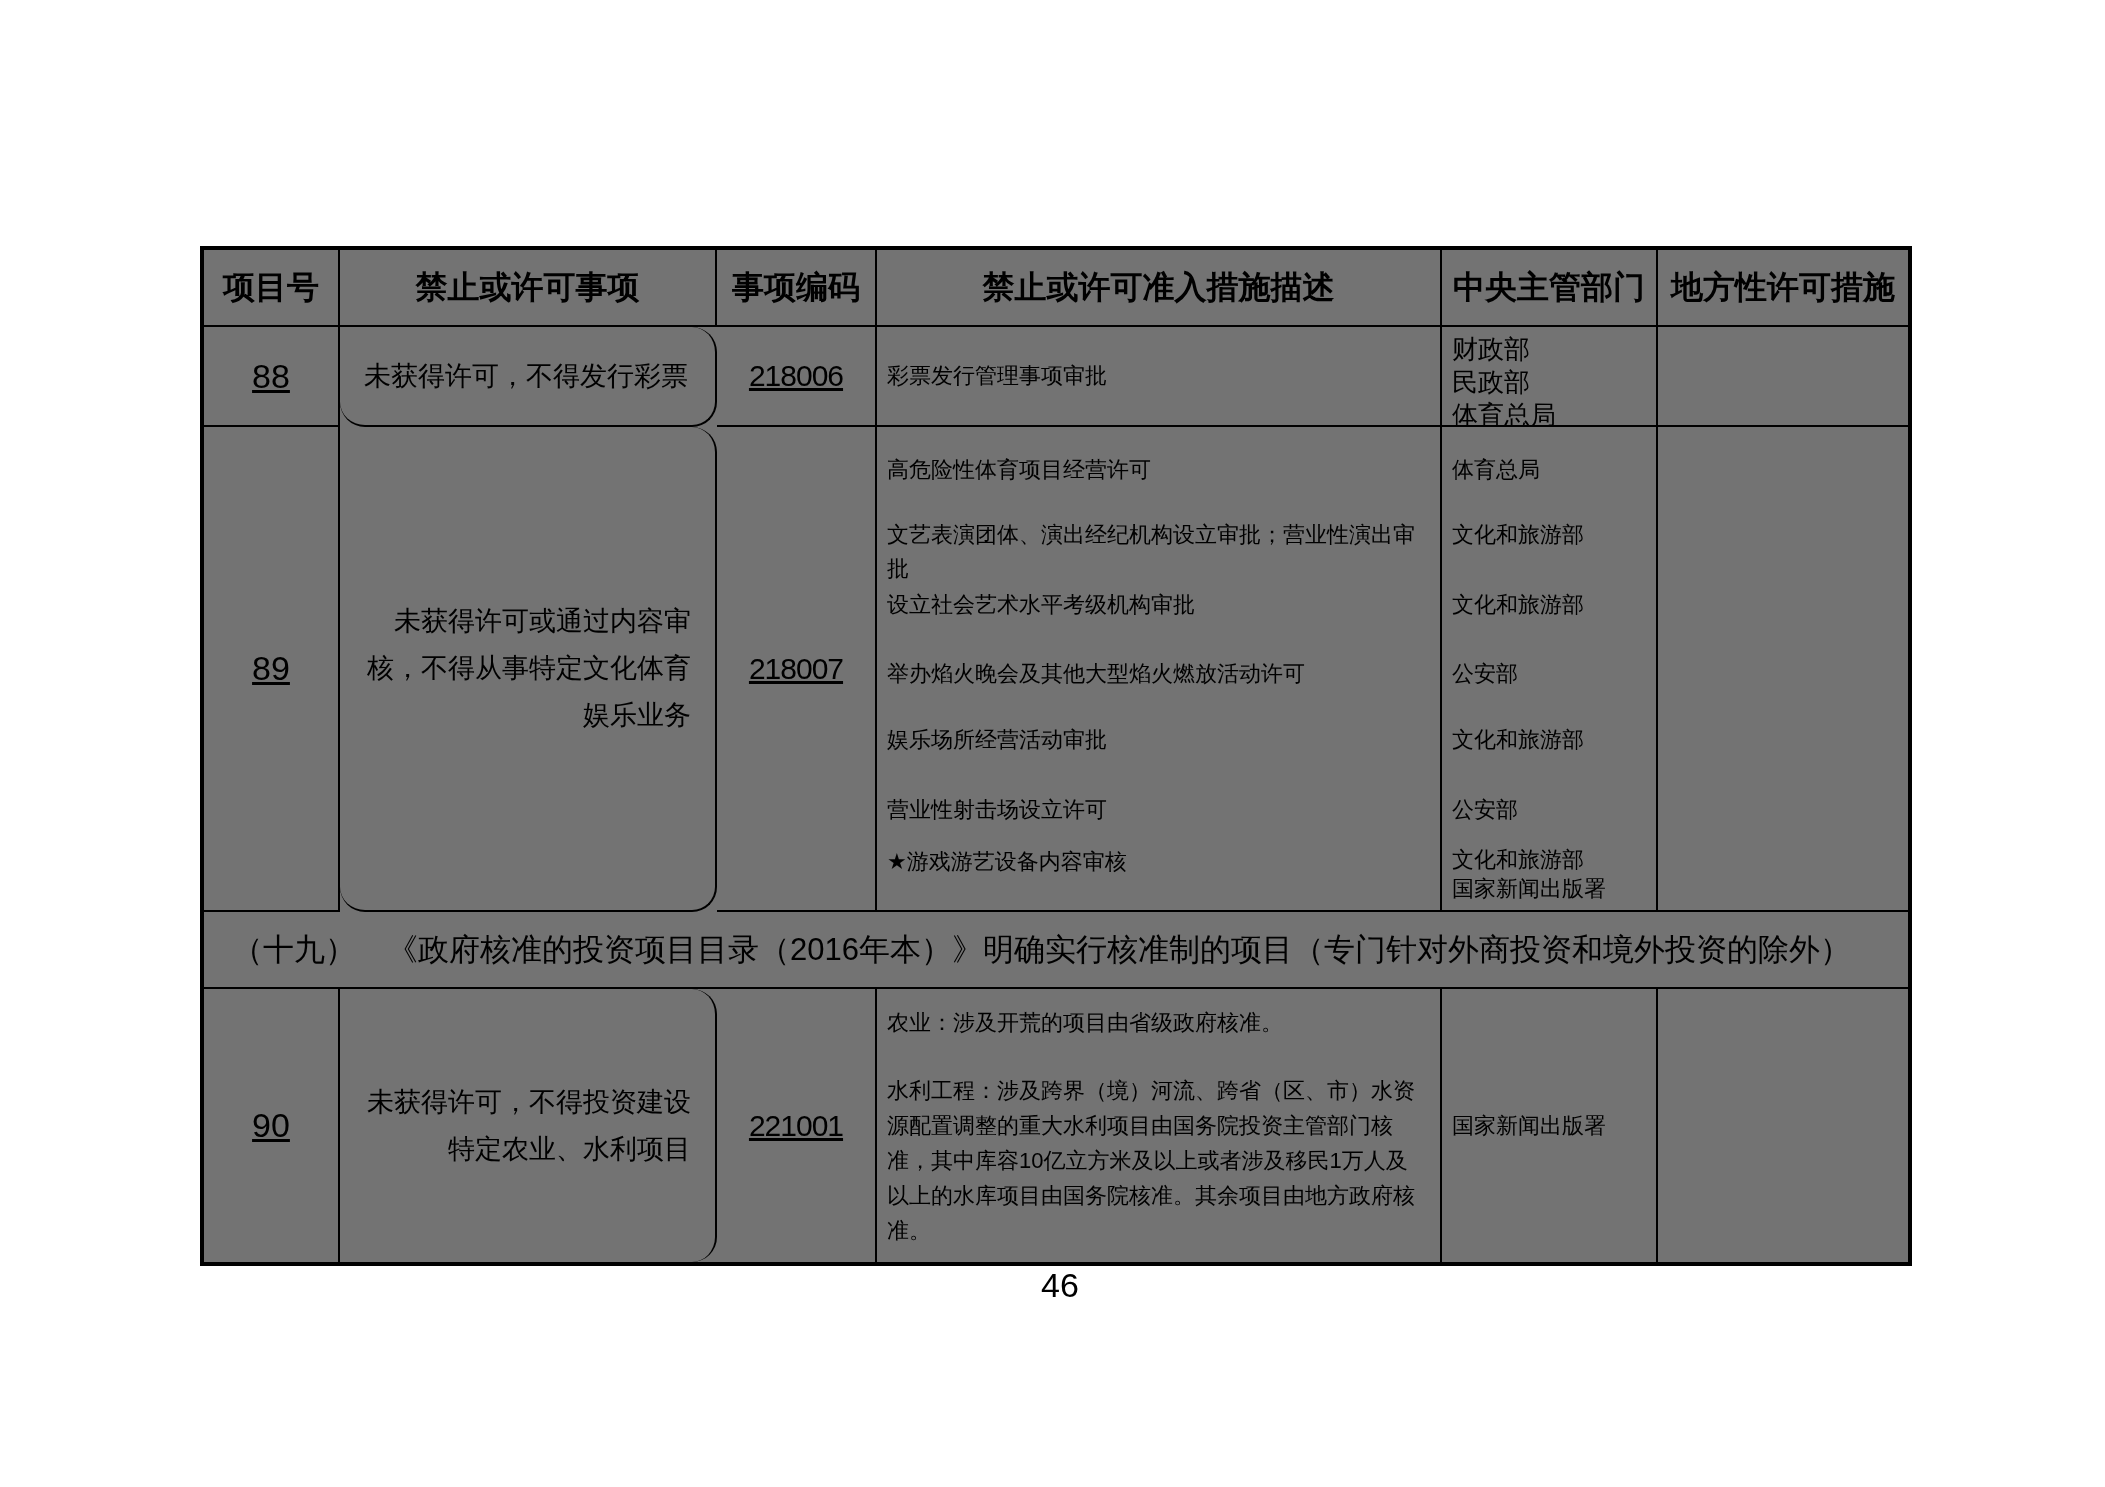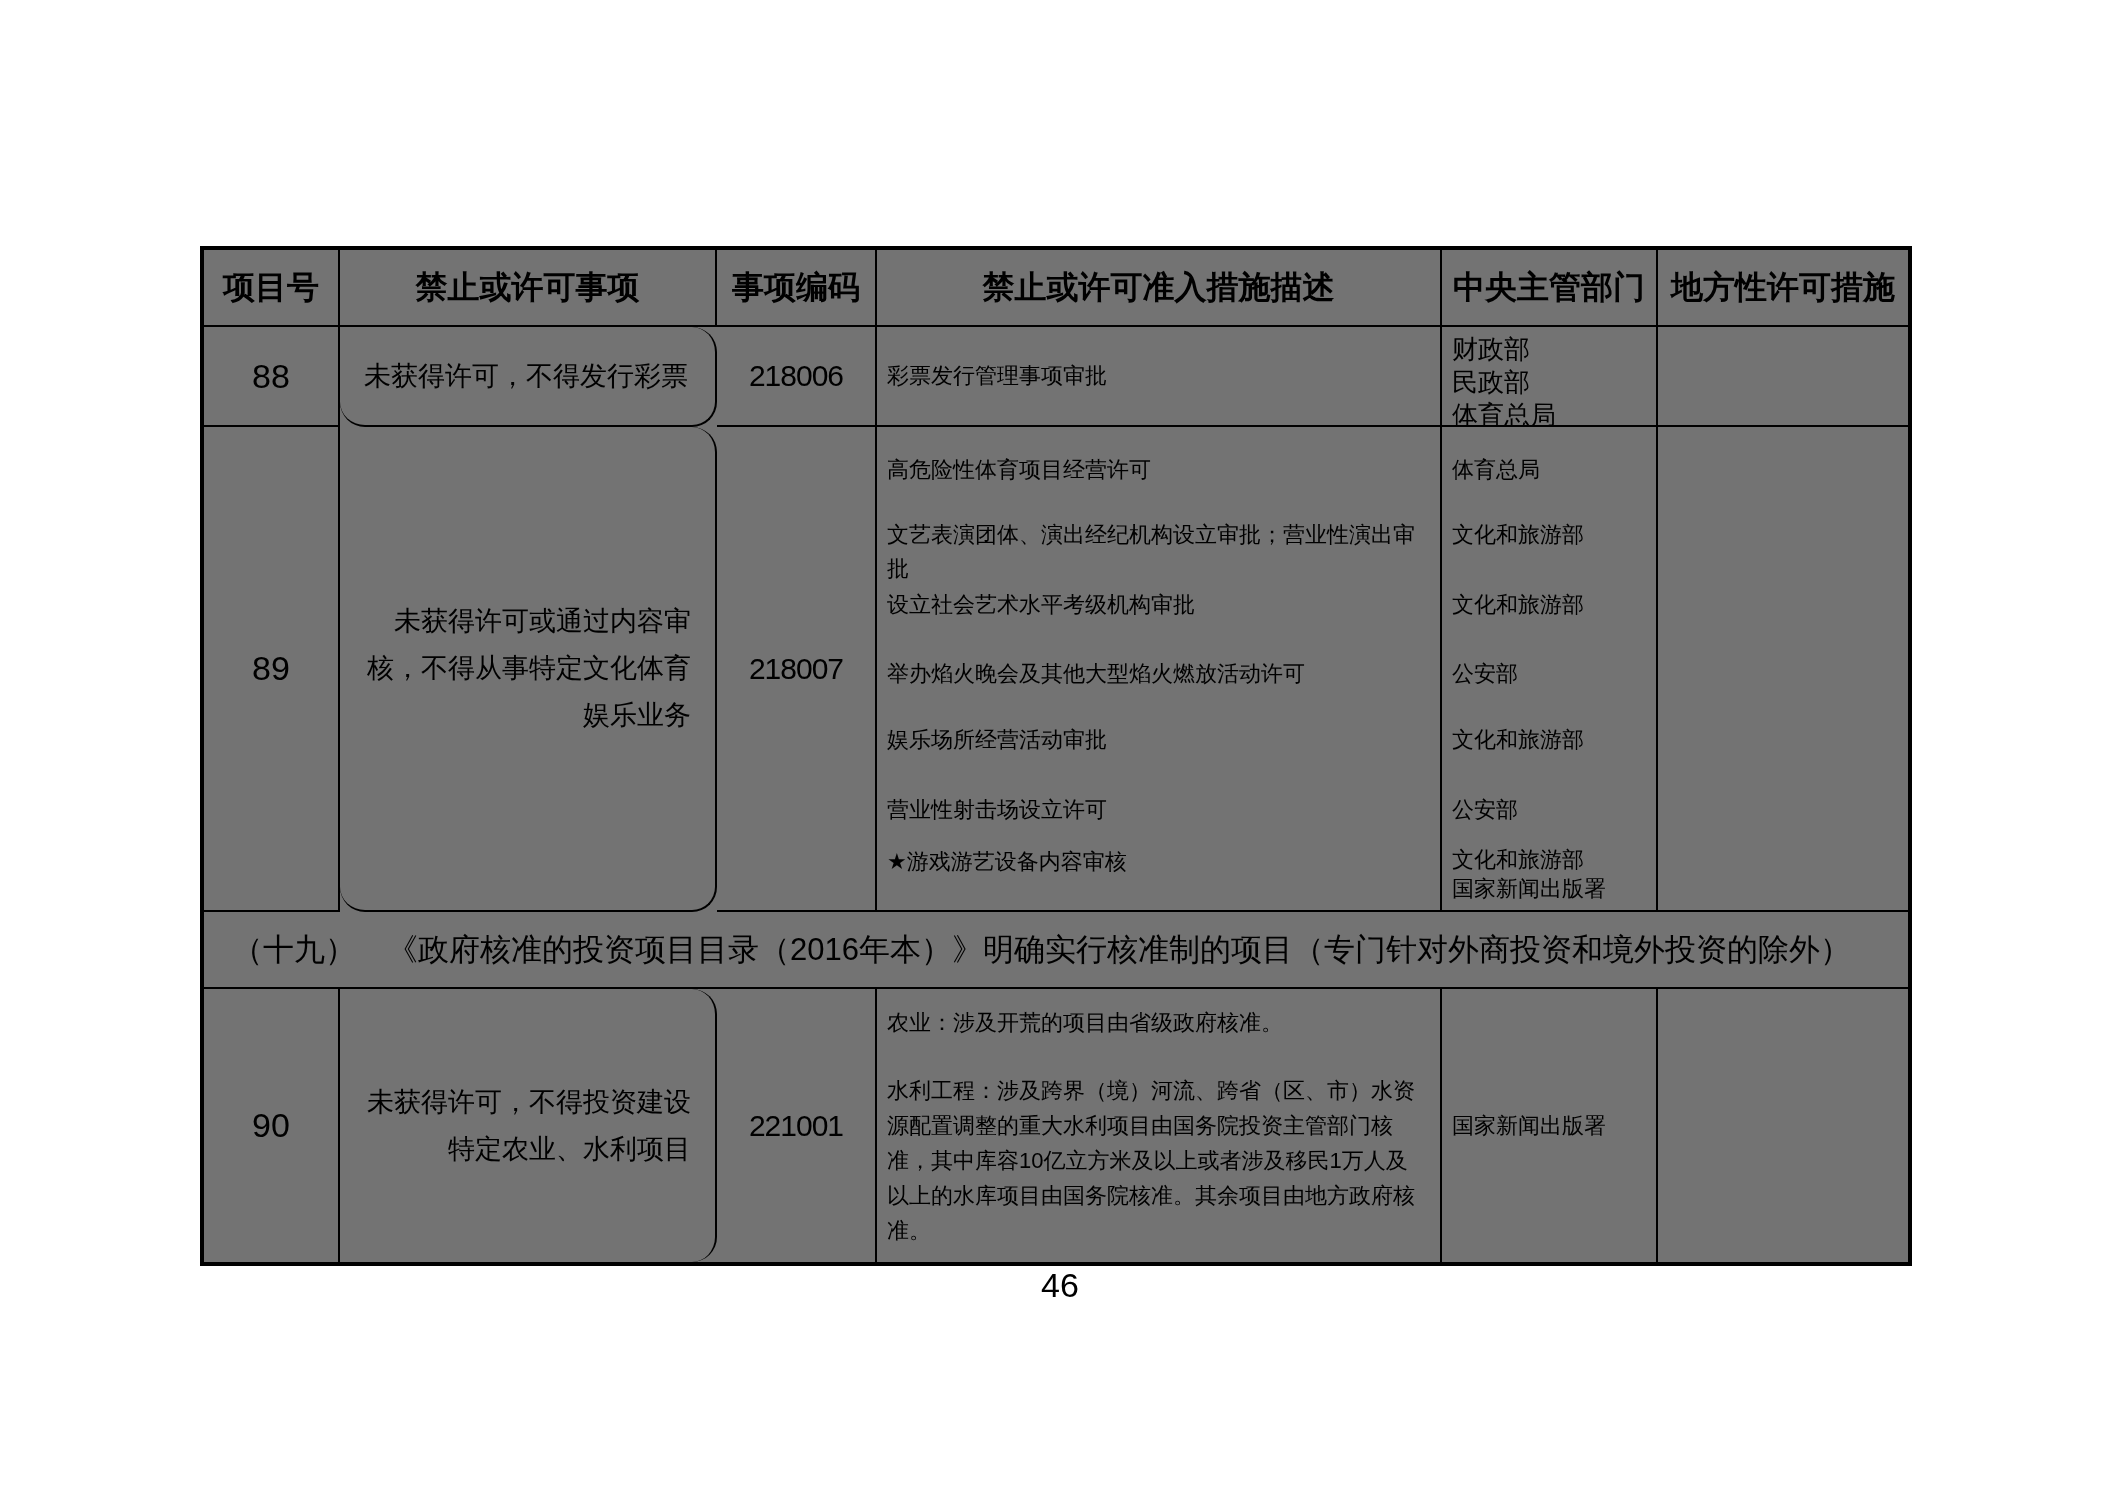--- a/index.html
+++ b/index.html
@@ -24,21 +24,21 @@
     overflow:hidden;
   }
   .cell.last-col { border-right:none; }
   .cell.last-row { border-bottom:none; }
   .th {
     display:flex; align-items:center; justify-content:center;
     font-weight:bold; font-size:32px; text-align:center;
   }
   .c-mid-center {
     display:flex; align-items:center; justify-content:center;
-    font-size:27px; text-align:center;
+    font-size:27px; text-align:center;text-decoration:underline;
   }
   .num-no { font-size:34px; }
   .num-code { font-size:30px; letter-spacing:-1px; }
   .c-mid-left {
     display:flex; align-items:center;
     font-size:27px; line-height:47px; padding:0 24px; text-align:right;border-radius:25px;
   }
   .c-desc-mid {
     display:flex; align-items:center;
     font-size:22px; line-height:34px; padding:0 10px;

